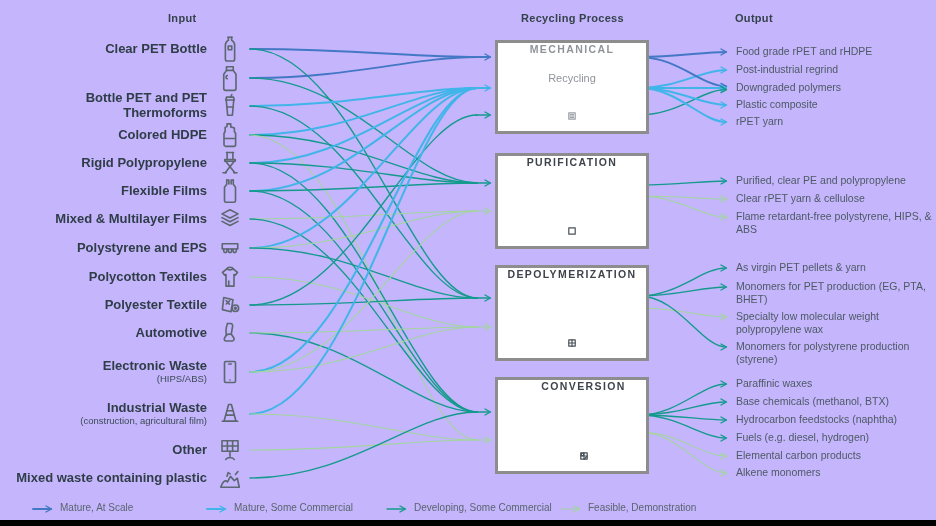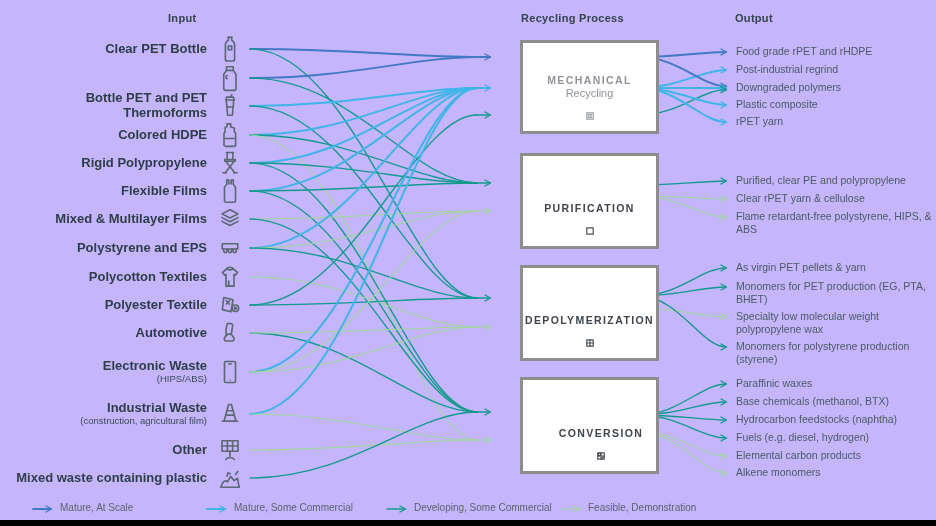--- a/index.html
+++ b/index.html
@@ -11,22 +11,22 @@
   .col-header{
     position:absolute;font-size:11px;font-weight:600;color:#35424b;letter-spacing:.3px;
   }
   .input-row{position:absolute;display:flex;align-items:center;justify-content:flex-end;width:246px;left:0;}
   .input-label{flex:1;text-align:right;padding-right:7px;line-height:1.15;}
   .input-label .l1{font-size:13px;font-weight:700;color:#2f3d47;}
   .input-label .l2{font-size:9.5px;font-weight:400;color:#3c4a54;}
   .input-icon{width:32px;height:32px;flex:0 0 32px;display:flex;align-items:center;justify-content:center;}
   .input-icon svg{display:block;}
   .process-box{
-    position:absolute;left:520px;width:139px;border:3px solid #8d8d8d;background:#fff;
-    box-sizing:border-box;display:flex;flex-direction:column;align-items:center;justify-content:flex-end;
+    position:absolute;left:495px;width:154px;border:3px solid #8d8d8d;background:#fff;
+    box-sizing:border-box;display:flex;flex-direction:column;align-items:center;justify-content:space-between;
   }
   .process-title{font-size:10.5px;font-weight:700;letter-spacing:1.4px;color:#3e444b;text-align:center;}
   .process-title.gray{color:#8f949a;}
   .process-subtitle{font-size:11px;font-weight:400;color:#8f949a;margin-top:1px;}
   .process-icon{margin-top:6px;}
   .output-row{position:absolute;left:736px;width:198px;line-height:1.22;}
   .output-row .txt{font-size:10.5px;color:#4d5a63;}
   #legend .legend-item{position:absolute;display:flex;align-items:center;}
   #legend .legend-label{font-size:10px;color:#5a656d;margin-left:27px;}
   #bottom-bar{position:absolute;left:0;top:520px;width:936px;height:6px;background:#000;}

